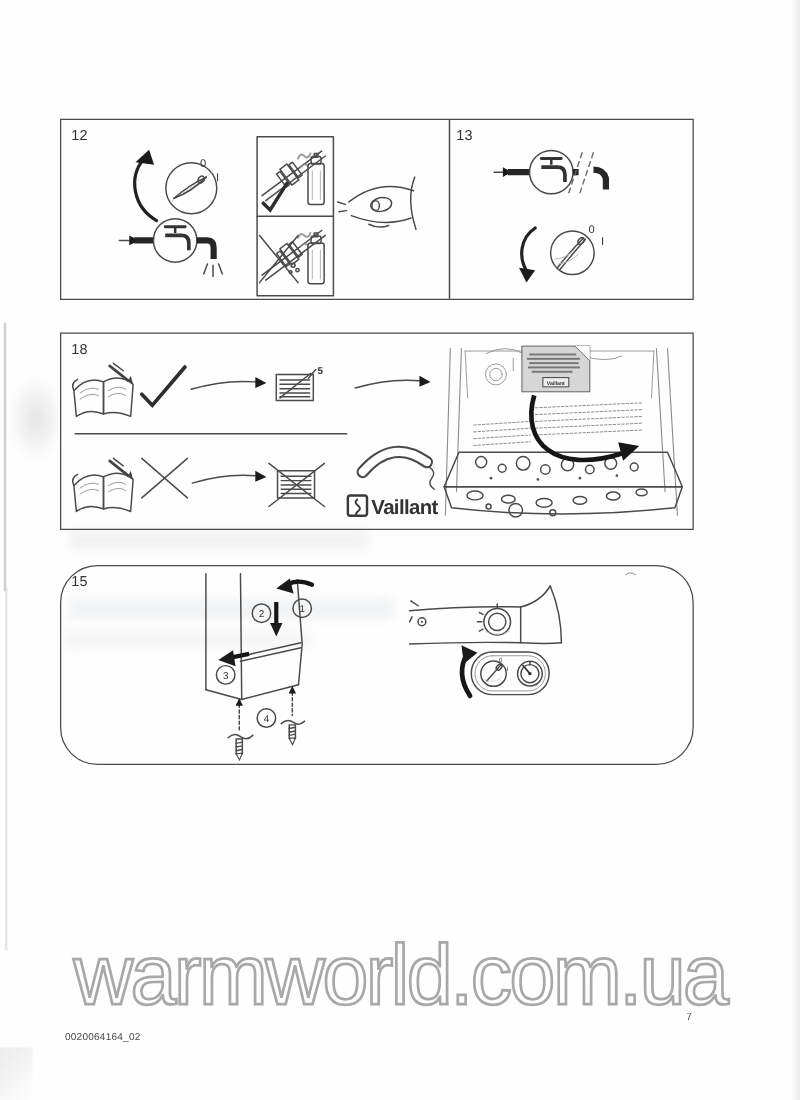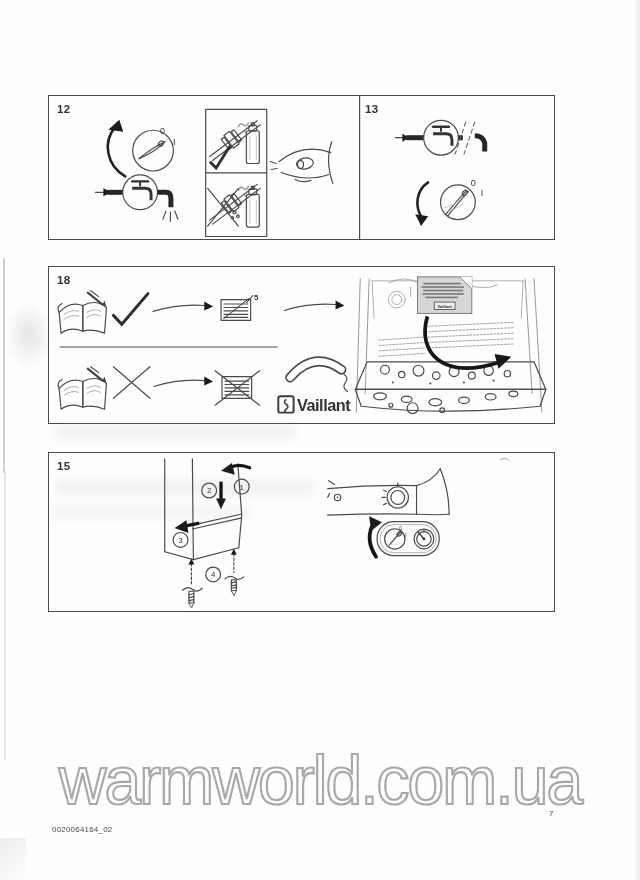--- a/index.html
+++ b/index.html
@@ -1,22 +1,22 @@
 <!DOCTYPE html>
 <html><head>
 <meta charset="utf-8">
 <style>
   html,body{margin:0;padding:0;background:#ededed;}
   .sheet{position:relative;width:640px;height:880px;background:#fefefe;overflow:hidden;
          font-family:"Liberation Sans","DejaVu Sans",sans-serif;}
   .panel{position:absolute;left:48px;width:507px;border:1.5px solid #4a4a4a;box-sizing:border-box;background:transparent;}
   #panelA{top:95px;height:145px;}
   #panelB{top:266px;height:158px;}
-  #panelC{top:452px;height:160px;}
-  .pnum{position:absolute;font-size:11.5px;font-weight:700;color:#333;letter-spacing:.3px;}
+  #panelC{top:452px;height:160px;border-radius:30px;}
+  .pnum{position:absolute;font-size:11.5px;font-weight:400;color:#333;letter-spacing:.3px;}
   .panel svg{position:absolute;left:0;top:0;width:100%;height:100%;display:block;}
   .s{fill:none;stroke:#4a4a4a;stroke-width:1.2;stroke-linecap:round;stroke-linejoin:round;}
   .lt{fill:none;stroke:#8c8c8c;stroke-linecap:round;stroke-linejoin:round;}
   .llt{fill:none;stroke:#b5b5b5;stroke-linecap:round;}
   .tk{fill:none;stroke:#222;stroke-width:2.6;stroke-linecap:round;}
   .pipe{fill:none;stroke:#262626;stroke-width:5;stroke-linecap:butt;}
   .bk{fill:#1b1b1b;stroke:none;}
   svg text{fill:#333;}
   .wm{position:absolute;left:0;right:0;top:741px;text-align:center;white-space:nowrap;
       font-size:68px;font-weight:400;color:#fff;letter-spacing:-2px;

